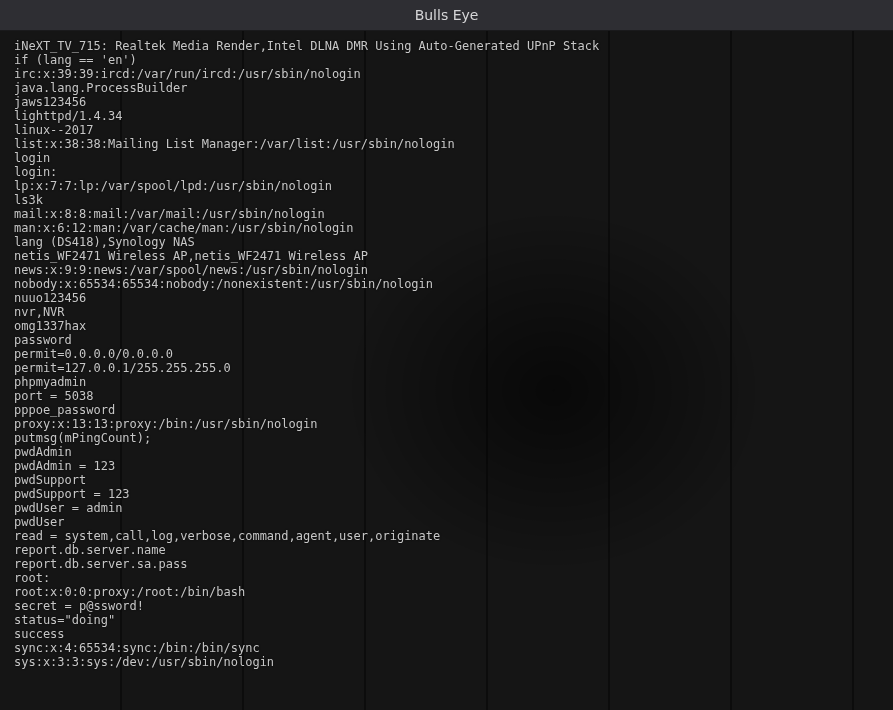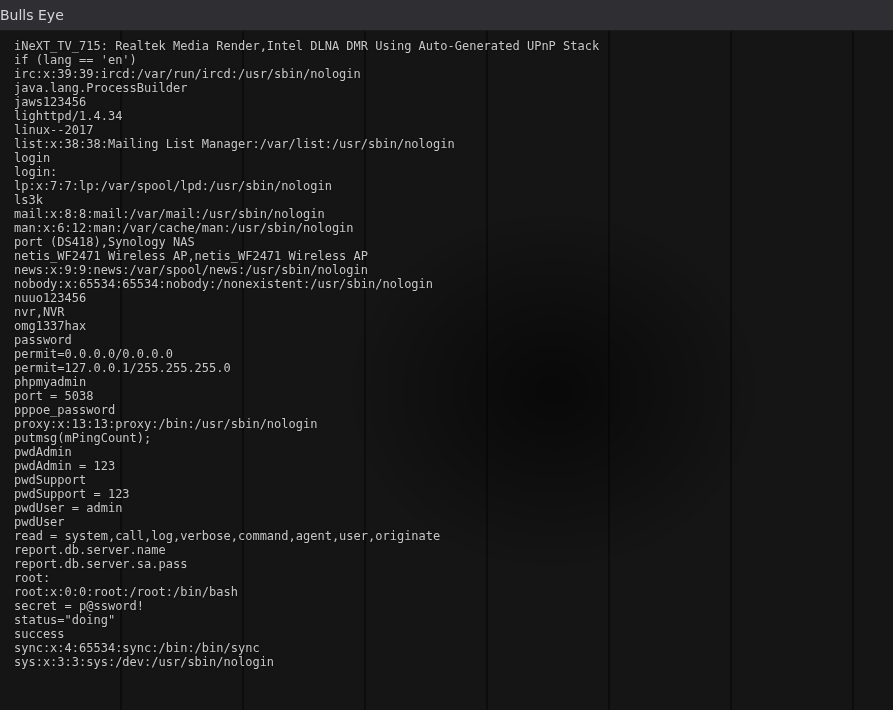--- a/index.html
+++ b/index.html
@@ -29,20 +29,21 @@
       ),
       #121212;
     background-blend-mode: multiply, normal, normal, normal;
   }
   .titlebar {
     height: 30px;
     line-height: 30px;
     background: #2e2e33;
     color: #d6d6d8;
     font-size: 14px;
+    text-align: center;
     border-bottom: 1px solid #1a1a1c;
     user-select: none;
   }
   .content {
     position: absolute;
     top: 31px;
     left: 0;
     right: 0;
     bottom: 0;
     padding: 8px 20px 8px 14px;
@@ -73,21 +74,21 @@
       <div class="line">jaws123456</div>
       <div class="line">lighttpd/1.4.34</div>
       <div class="line">linux--2017</div>
       <div class="line">list:x:38:38:Mailing List Manager:/var/list:/usr/sbin/nologin</div>
       <div class="line">login</div>
       <div class="line">login:</div>
       <div class="line">lp:x:7:7:lp:/var/spool/lpd:/usr/sbin/nologin</div>
       <div class="line">ls3k</div>
       <div class="line">mail:x:8:8:mail:/var/mail:/usr/sbin/nologin</div>
       <div class="line">man:x:6:12:man:/var/cache/man:/usr/sbin/nologin</div>
-      <div class="line">port (DS418),Synology NAS</div>
+      <div class="line">lang (DS418),Synology NAS</div>
       <div class="line">netis_WF2471 Wireless AP,netis_WF2471 Wireless AP</div>
       <div class="line">news:x:9:9:news:/var/spool/news:/usr/sbin/nologin</div>
       <div class="line">nobody:x:65534:65534:nobody:/nonexistent:/usr/sbin/nologin</div>
       <div class="line">nuuo123456</div>
       <div class="line">nvr,NVR</div>
       <div class="line">omg1337hax</div>
       <div class="line">password</div>
       <div class="line">permit=0.0.0.0/0.0.0.0</div>
       <div class="line">permit=127.0.0.1/255.255.255.0</div>
       <div class="line">phpmyadmin</div>
@@ -98,20 +99,20 @@
       <div class="line">pwdAdmin</div>
       <div class="line">pwdAdmin = 123</div>
       <div class="line">pwdSupport</div>
       <div class="line">pwdSupport = 123</div>
       <div class="line">pwdUser = admin</div>
       <div class="line">pwdUser</div>
       <div class="line">read = system,call,log,verbose,command,agent,user,originate</div>
       <div class="line">report.db.server.name</div>
       <div class="line">report.db.server.sa.pass</div>
       <div class="line">root:</div>
-      <div class="line">root:x:0:0:root:/root:/bin/bash</div>
+      <div class="line">root:x:0:0:proxy:/root:/bin/bash</div>
       <div class="line">secret = p@ssword!</div>
       <div class="line">status="doing"</div>
       <div class="line">success</div>
       <div class="line">sync:x:4:65534:sync:/bin:/bin/sync</div>
       <div class="line">sys:x:3:3:sys:/dev:/usr/sbin/nologin</div>
     </div>
 </div>
 
 </body></html>

